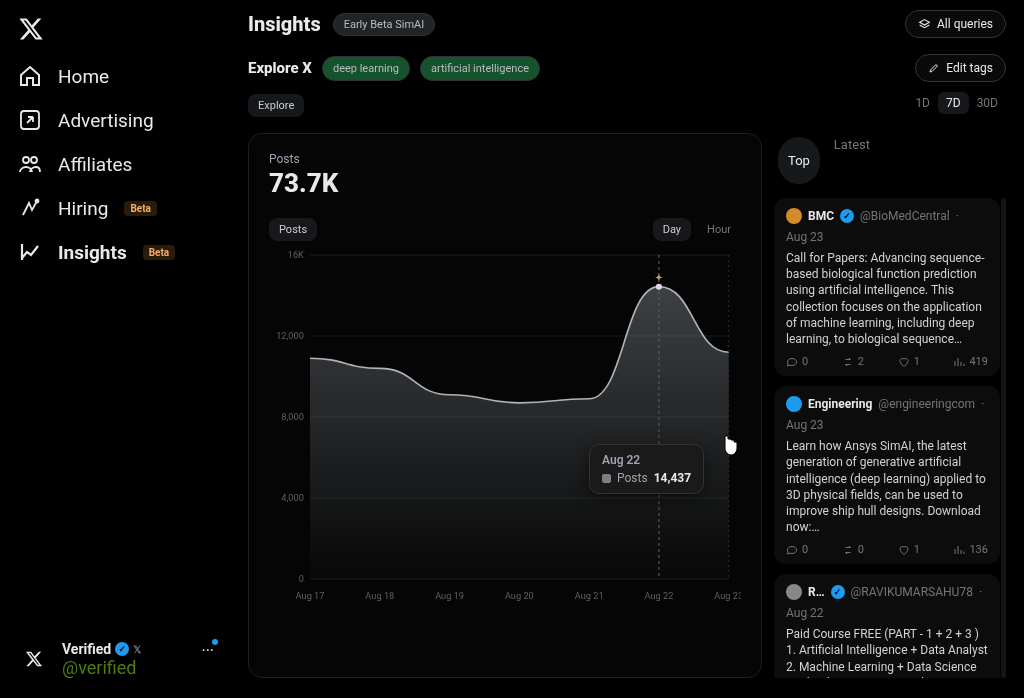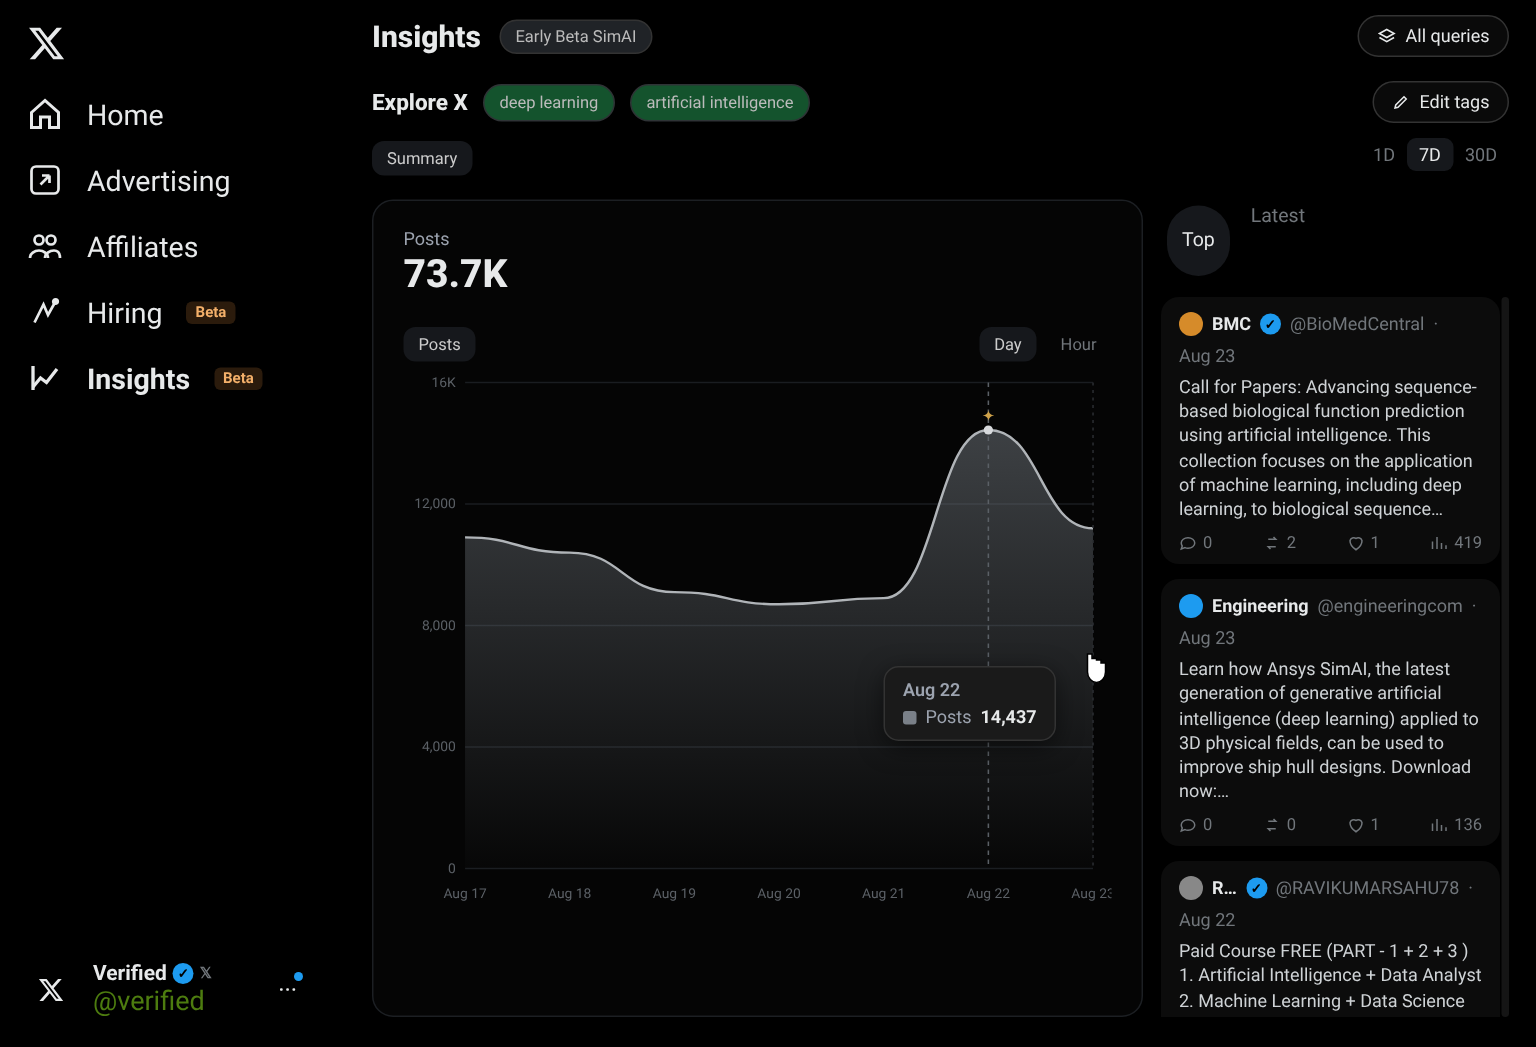--- a/index.html
+++ b/index.html
@@ -37,23 +37,22 @@
   .badge {
     background: #2b1b0c;
     color: #f4b06a;
     font-size: 10px;
     padding: 2px 6px;
     border-radius: 4px;
     font-weight: 700;
   }
   .account {
     position: absolute;
-    bottom: 14px; left: 10px; right: 26px;
+    bottom: 14px; left: 10px; right: 10px;
     display: flex;
-    align-items: center;
     gap: 10px;
     padding: 6px;
     border-radius: 999px;
   }
   .avatar-mini {
     width: 36px; height: 36px; border-radius: 50%;
     background: #000; display:flex; align-items:center; justify-content:center;
   }
   .acct-text { flex: 1; }
   .acct-name { font-weight: 700; font-size: 14px; display:flex; gap:4px; align-items:center; }
@@ -243,21 +242,21 @@
     <div class="tag-chip">artificial intelligence</div>
     <div class="btn-outline" style="margin-left:auto">
       <svg width="12" height="12" viewBox="0 0 24 24" fill="none" stroke="#e7e9ea" stroke-width="2">
           <path d="M4 20 L8 19 L19 8 L16 5 L5 16 Z"></path>
         </svg>
       <span>Edit tags</span>
     </div>
   </div>
 
   <div style="position:relative">
-    <span class="summary-tab">Summary</span>
+    <span class="summary-tab">Explore</span>
     <div class="time-tabs" style="position:absolute; right:0; top:0;">
       <span class="time-tab">1D</span>
       <span class="time-tab active">7D</span>
       <span class="time-tab">30D</span>
     </div>
   </div>
 
   <div class="content-row" style="margin-top:8px">
 
     <div class="chart-panel">

